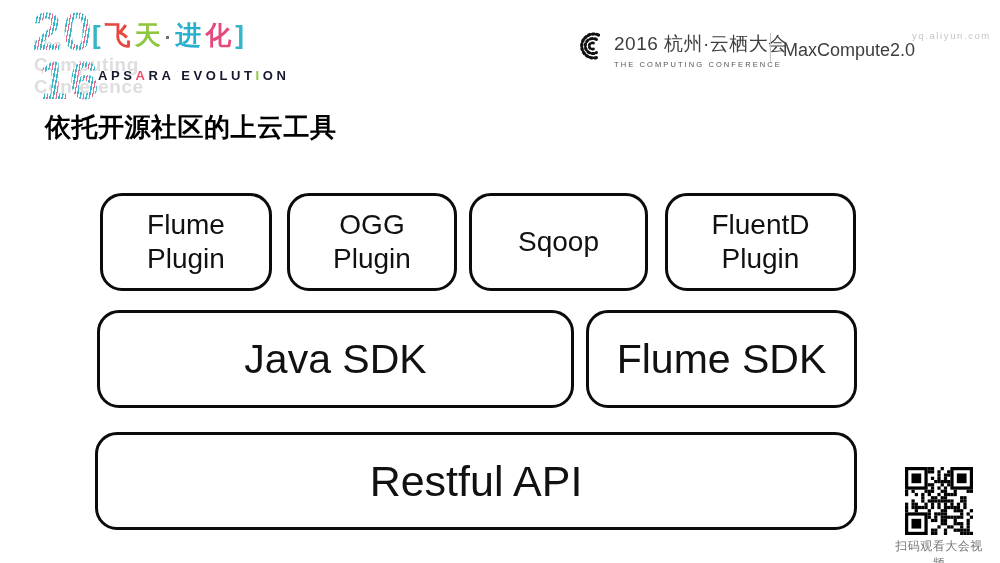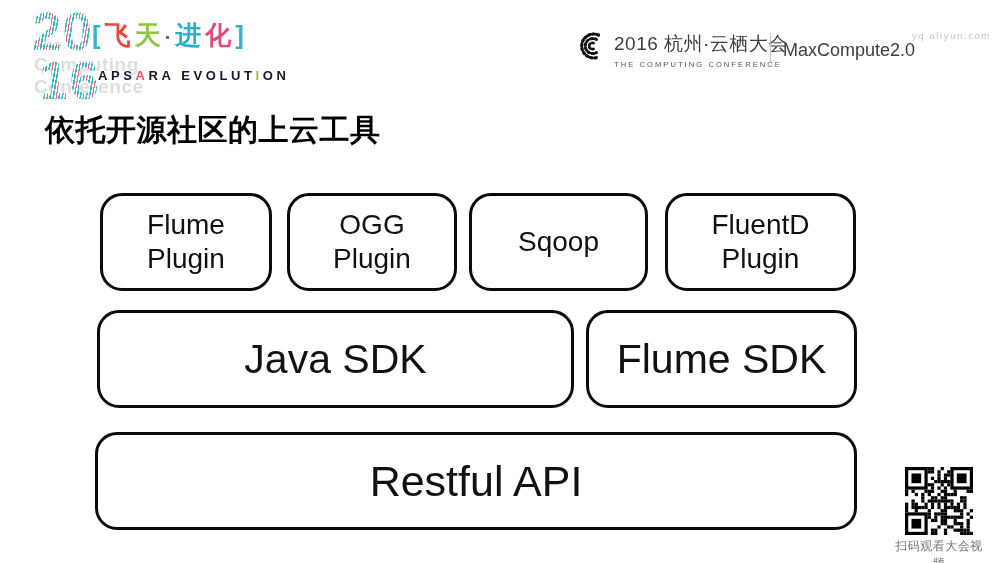--- a/index.html
+++ b/index.html
@@ -46,21 +46,21 @@
   .conf-title{font-size:19px;color:#3e3e3e;letter-spacing:0.5px;}
   .conf-sub{margin-top:3px;font-size:7.5px;letter-spacing:2.1px;color:#555555;}
   .hdr-divider{position:absolute;left:770px;top:33px;width:1px;height:29px;background:#c4c4c4;}
   .product-name{position:absolute;left:783px;top:40px;font-size:18px;color:#3e3e3e;white-space:nowrap;}
   .community{position:absolute;left:912px;top:28px;text-align:left;white-space:nowrap;}
   .community-name{font-size:20px;font-weight:bold;color:#2eb1c7;letter-spacing:1px;}
   .community-url{margin-top:2px;font-size:9.5px;color:#c4c4c4;letter-spacing:1.6px;}
 
   
   .page-title{
-    position:absolute;left:45px;top:110px;font-size:30px;font-weight:bold;color:#000000;
+    position:absolute;left:45px;top:110px;font-size:26px;font-weight:bold;color:#000000;
     letter-spacing:0.5px;white-space:nowrap;
   }
 
   
   .box{
     position:absolute;box-sizing:border-box;background:#ffffff;
     border:3.5px solid #0b0b0b;border-radius:22px;
     display:flex;align-items:center;justify-content:center;
     text-align:center;color:#111111;white-space:pre-line;line-height:1.22;
   }

